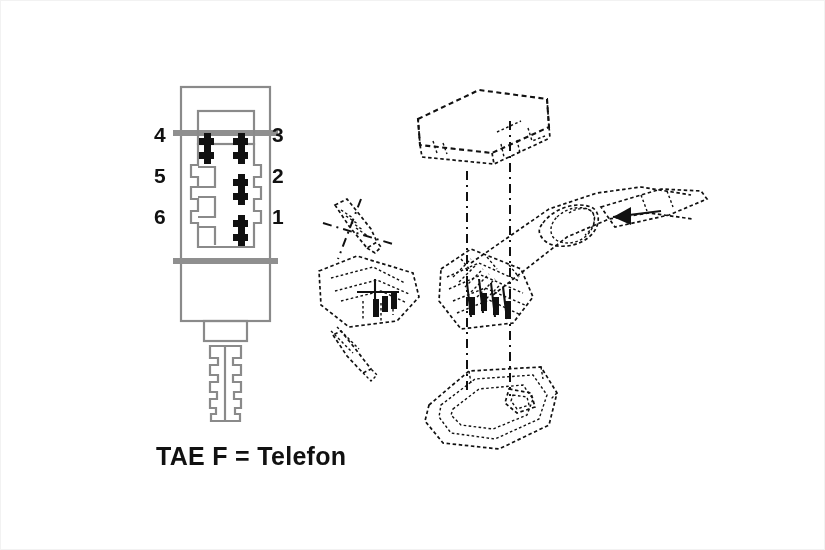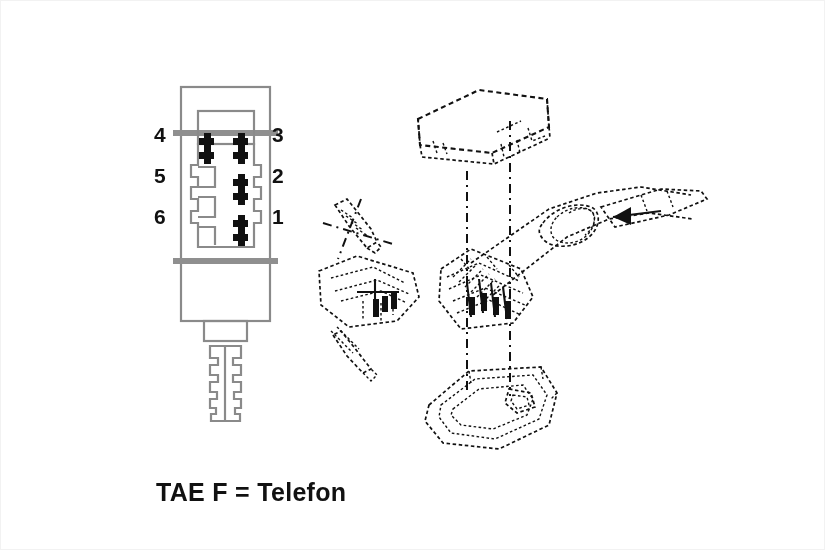--- a/index.html
+++ b/index.html
@@ -40,21 +40,20 @@
   #caption {
     position: absolute;
     left: 155px;
     top: 441px;
     font-family: "Liberation Sans", sans-serif;
     font-weight: bold;
     font-size: 25px;
     letter-spacing: 0.3px;
     color: #111111;
     white-space: nowrap;
-    margin-top: 36px;
   }
 </style>
 </head>
 <body>
 
 <div id="canvas">
 
   <svg viewBox="0 0 825 550" xmlns="http://www.w3.org/2000/svg">
 
     <defs>

